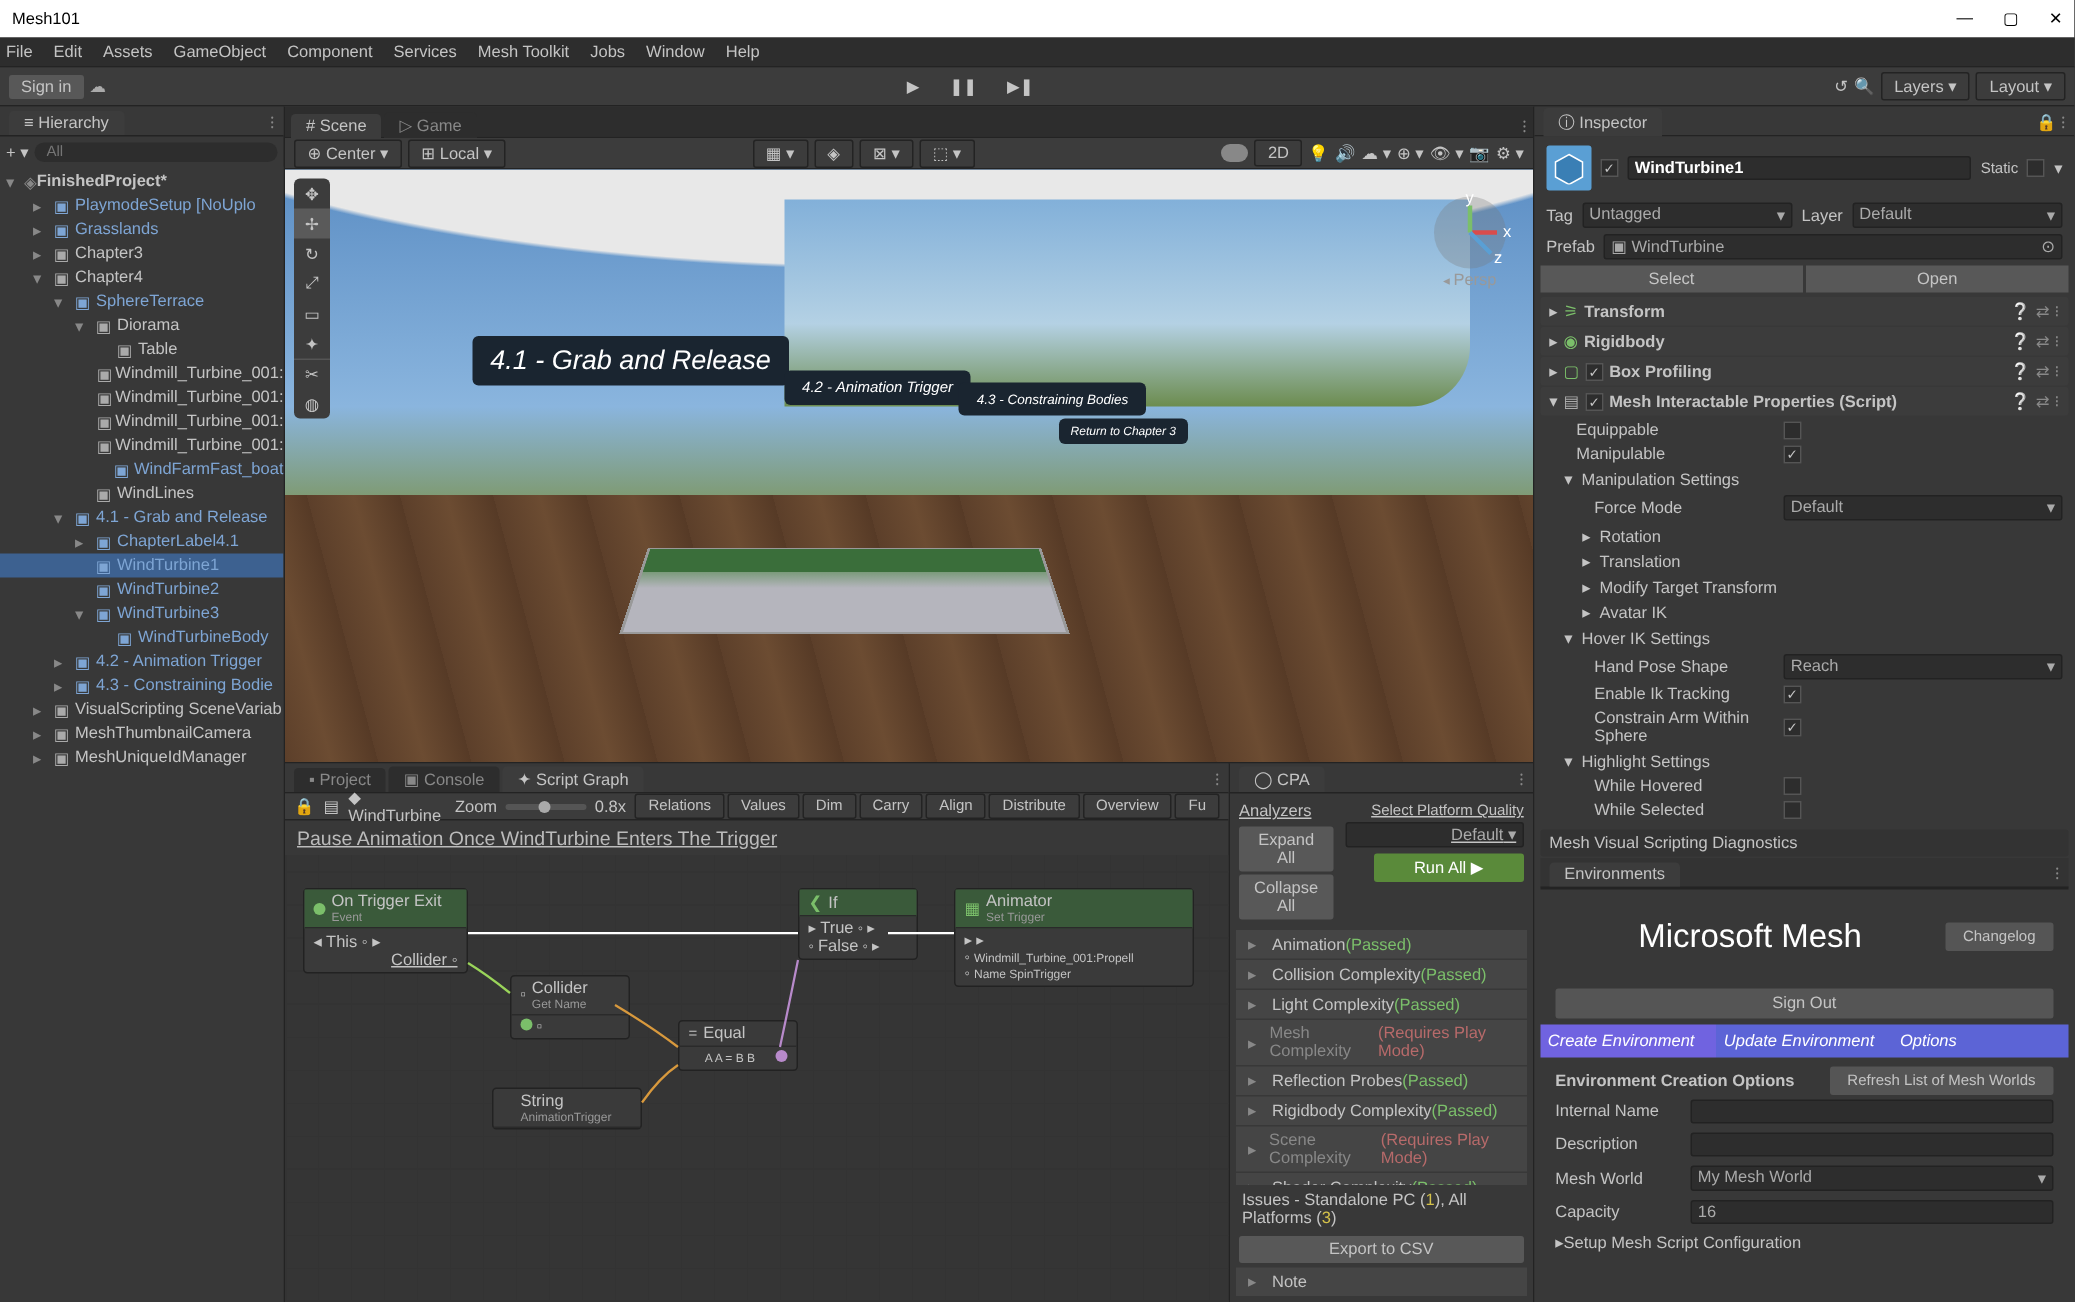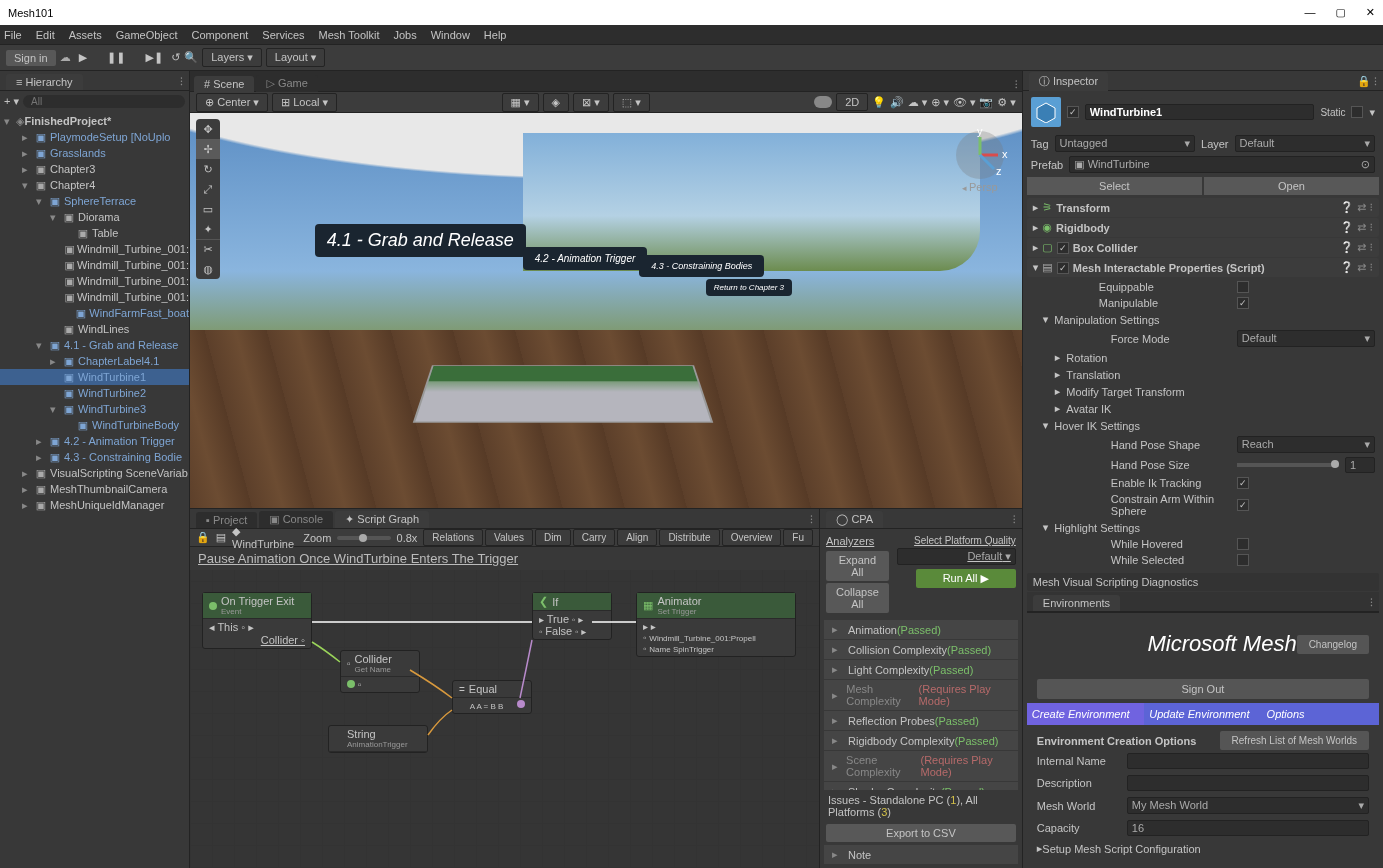--- a/index.html
+++ b/index.html
@@ -1,21 +1,21 @@
 <!DOCTYPE html>
 <html><head>
 <meta charset="utf-8">
 <style>
 * { box-sizing: border-box; margin: 0; padding: 0; font-family: -apple-system, "Segoe UI", Arial, sans-serif; font-size: 11px; }
 body { background: #383838; color: #c4c4c4; width: 1383px; height: 868px; overflow: hidden; display: flex; flex-direction: column; }
 .title-bar { height: 25px; background: #fff; color: #000; display: flex; align-items: center; padding: 0 8px; justify-content: space-between; }
 .title-bar-right { display: flex; gap: 20px; font-size: 14px; }
 .menu-bar { height: 20px; background: #2d2d2d; display: flex; align-items: center; padding: 0 4px; gap: 14px; border-bottom: 1px solid #232323; }
 .menu-bar span { cursor: pointer; }
-.toolbar-strip { height: 26px; background: #3c3c3c; display: flex; align-items: center; padding: 0 6px; border-bottom: 1px solid #232323; }
+.toolbar-strip { height: 26px; background: #3c3c3c; display: flex; align-items: center; padding: 0 6px; justify-content: space-between; border-bottom: 1px solid #232323; }
 .toolbar-group { display: flex; align-items: center; gap: 4px; }
 .btn-small { background: #585858; border: none; color: #c4c4c4; padding: 2px 8px; border-radius: 2px; cursor: pointer; }
 .btn-small.dark { background: #3c3c3c; border: 1px solid #232323; }
 .main-layout { display: flex; flex: 1; overflow: hidden; }
 .col-left { width: 190px; display: flex; flex-direction: column; border-right: 1px solid #232323; }
 .col-mid { flex: 1; display: flex; flex-direction: column; }
 .col-right { width: 438px; display: flex; flex-direction: column; border-left: 1px solid #232323; }
 
 .panel-header { height: 20px; background: #383838; display: flex; align-items: center; padding: 0 6px; border-bottom: 1px solid #232323; }
 .panel-tab { background: #3c3c3c; padding: 2px 10px; border-radius: 3px 3px 0 0; margin-right: 2px; position: relative; top: 1px; }
@@ -64,30 +64,30 @@
 .warning { color: #d4c14a; }
 .required { color: #b76a6a; }
 .cpa-buttons { display: flex; gap: 8px; padding: 6px; justify-content: center; align-items: flex-start; text-decoration: underline; }
 .cpa-btn { background: #585858; border: none; color: #c4c4c4; padding: 3px 10px; border-radius: 2px; cursor: pointer; font-size: 11px; }
 .cpa-btn.green { background: #5a8a3a; color: #fff; }
 
 .inspector-body { background: #383838; flex: 1; overflow: hidden; padding: 0 4px; display: flex; flex-direction: column; }
 .insp-header { display: flex; align-items: center; padding: 6px 4px; gap: 6px; }
 .insp-icon { width: 30px; height: 30px; background: #5a9fd4; border-radius: 2px; display: flex; align-items: center; justify-content: center; }
 .insp-row { display: flex; align-items: center; padding: 2px 4px; gap: 6px; font-size: 11px; }
-.insp-label { width: 140px; padding-left: 8px; margin-left: 48px; }
+.insp-label { width: 140px; padding-left: 8px; }
 .insp-field { flex: 1; background: #2d2d2d; border: 1px solid #222; padding: 1px 4px; border-radius: 2px; color: #aaa; }
 .comp-header { display: flex; align-items: center; background: #3c3c3c; padding: 3px 6px; margin-top: 1px; border-radius: 2px; gap: 4px; }
 .comp-header .mini { margin-left: auto; display: flex; gap: 6px; color: #888; }
 .comp-body { padding: 2px 0 4px 12px; }
 .checkbox { width: 12px; height: 12px; background: #2d2d2d; border: 1px solid #555; display: inline-flex; align-items: center; justify-content: center; }
 .checkbox.checked::after { content: "✓"; font-size: 9px; color: #c4c4c4; }
 
 .mesh-panel { background: #383838; border-top: 1px solid #232323; display: flex; flex-direction: column; }
-.mesh-title { font-size: 22px; color: #fff; text-align: right; padding: 10px 0; font-style: italic; }
+.mesh-title { font-size: 22px; color: #fff; text-align: center; padding: 10px 0; }
 .mesh-btn { background: #555; border: none; color: #c4c4c4; padding: 4px 12px; border-radius: 2px; cursor: pointer; }
 .mesh-tabs { display: flex; background: #3c3c3c; }
 .mesh-tab { flex: 1; text-align: left; padding: 5px; color: #fff; cursor: pointer; border: none; font-style: italic; }
 .mesh-tab.purple { background: #7063e0; }
 .mesh-tab.blue { background: #5c64d6; }
 .mesh-section { padding: 6px 10px; }
 .mesh-row { display: flex; align-items: center; padding: 3px 0; }
 .mesh-row .label { width: 90px; }
 
 .ghost-btn { background: #585858; border: none; color: #c4c4c4; padding: 3px 0; cursor: pointer; text-align: center; }
@@ -534,21 +534,21 @@
         <span>Prefab</span>
         <div class="insp-field" style="flex:1;">▣ <span>WindTurbine</span> <span style="float:right;">⊙</span></div>
       </div>
       <div style="display:flex;gap:2px;margin:2px 0;">
         <button class="ghost-btn" style="flex:1;">Select</button>
         <button class="ghost-btn" style="flex:1;">Open</button>
       </div>
 
       <div class="comp-header">▸ <span style="color:#7bbf6a;">⚞</span> <b>Transform</b><span class="mini">❔ ⇄ ⁝</span></div>
       <div class="comp-header">▸ <span style="color:#7bbf6a;">◉</span> <b>Rigidbody</b><span class="mini">❔ ⇄ ⁝</span></div>
-      <div class="comp-header">▸ <span style="color:#7bbf6a;">▢</span> <span class="checkbox checked"></span> <b>Box Collider</b><span class="mini">❔ ⇄ ⁝</span></div>
+      <div class="comp-header">▸ <span style="color:#7bbf6a;">▢</span> <span class="checkbox checked"></span> <b>Box Profiling</b><span class="mini">❔ ⇄ ⁝</span></div>
       <div class="comp-header">▾ <span style="color:#aaa;">▤</span> <span class="checkbox checked"></span> <b>Mesh Interactable Properties (Script)</b><span class="mini">❔ ⇄ ⁝</span></div>
       <div class="comp-body">
         <div class="insp-row">
             <span class="insp-label">Equippable</span>
             <span class="checkbox"></span>
           </div>
         <div class="insp-row">
             <span class="insp-label">Manipulable</span>
             <span class="checkbox checked"></span>
           </div>
@@ -560,27 +560,20 @@
         <div class="insp-row" style="padding-left:16px;">▸ <span>Rotation</span></div>
         <div class="insp-row" style="padding-left:16px;">▸ <span>Translation</span></div>
         <div class="insp-row" style="padding-left:16px;">▸ <span>Modify Target Transform</span></div>
         <div class="insp-row" style="padding-left:16px;">▸ <span>Avatar IK</span></div>
         <div class="insp-row">▾ <span>Hover IK Settings</span></div>
         <div class="insp-row">
             <span class="insp-label" style="padding-left:20px;">Hand Pose Shape</span>
             <div class="insp-field"><span>Reach</span><span style="float:right;">▾</span></div>
           </div>
         <div class="insp-row">
-            <span class="insp-label" style="padding-left:20px;">Hand Pose Size</span>
-            <div style="flex:1;height:4px;background:#555;position:relative;">
-              <span style="position:absolute;right:0;top:-3px;width:8px;height:8px;border-radius:50%;background:#aaa;"></span>
-            </div>
-            <span class="insp-field" style="width:30px;flex:none;">1</span>
-          </div>
-        <div class="insp-row">
             <span class="insp-label" style="padding-left:20px;">Enable Ik Tracking</span>
             <span class="checkbox checked"></span>
           </div>
         <div class="insp-row">
             <span class="insp-label" style="padding-left:20px;">Constrain Arm Within Sphere</span>
             <span class="checkbox checked"></span>
           </div>
         <div class="insp-row">▾ <span>Highlight Settings</span></div>
         <div class="insp-row">
             <span class="insp-label" style="padding-left:20px;">While Hovered</span>

